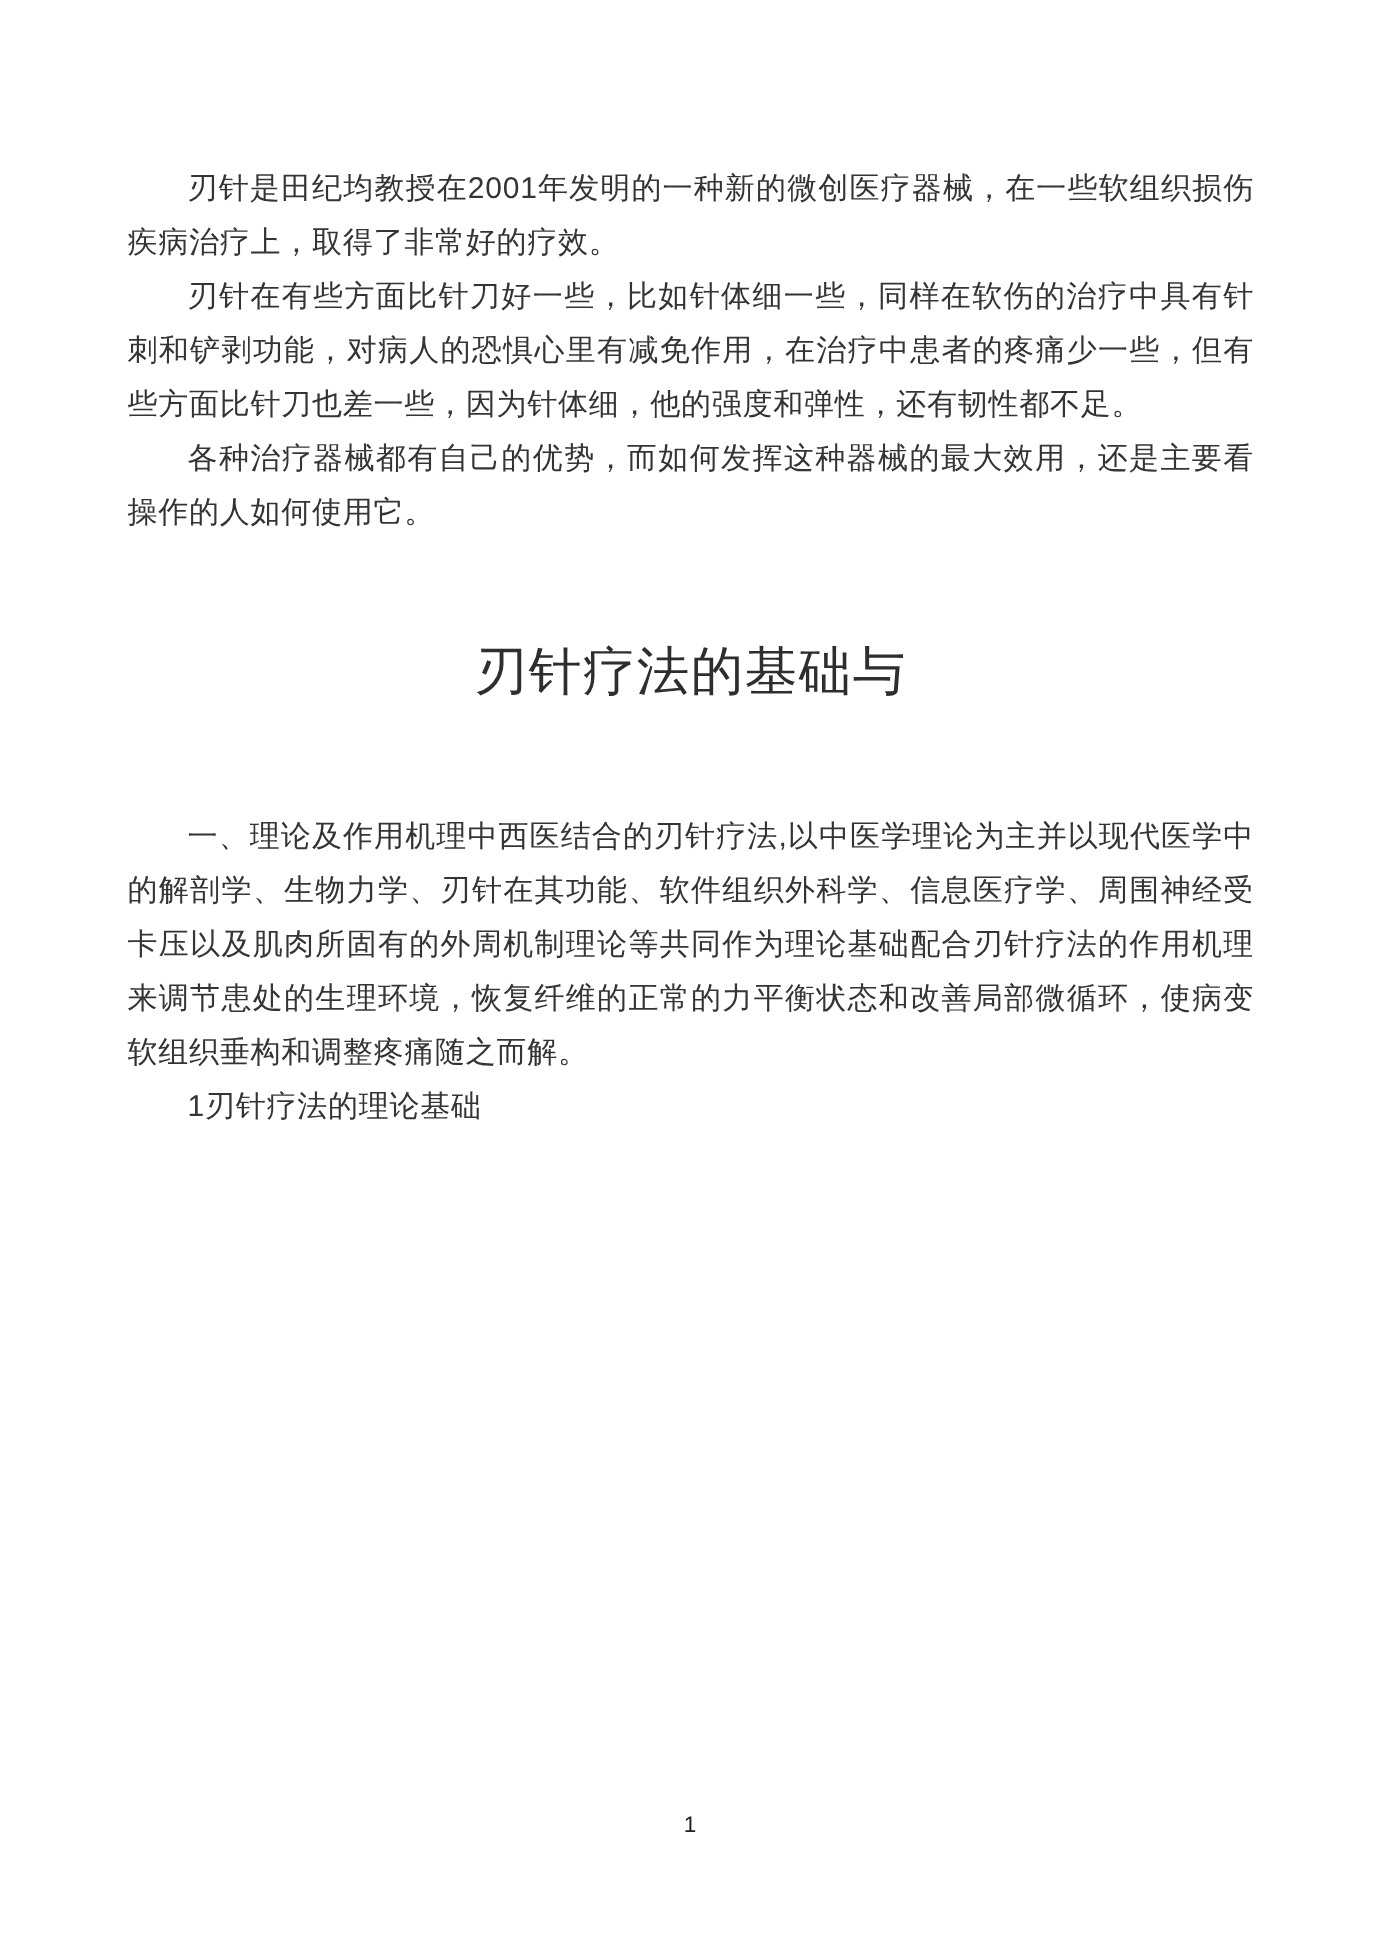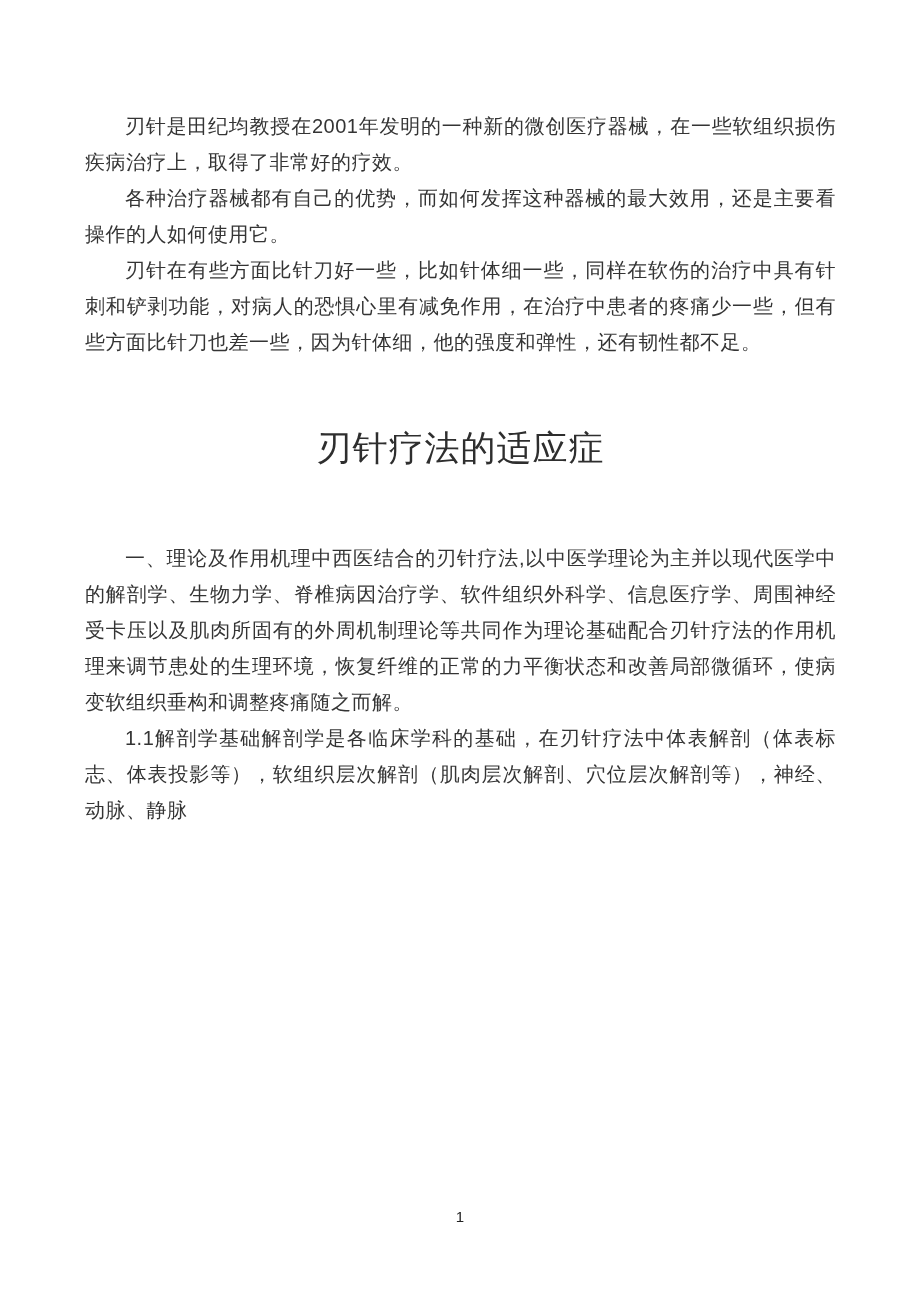--- a/index.html
+++ b/index.html
@@ -61,26 +61,26 @@
     color: #222222;
   }
 </style>
 </head>
 <body>
 
 <div class="page">
   <div class="content">
 
     <p>刃针是田纪均教授在2001年发明的一种新的微创医疗器械，在一些软组织损伤疾病治疗上，取得了非常好的疗效。</p>
+    <p>刃针在有些方面比针刀好一些，比如针体细一些，同样在软伤的治疗中具有针刺和铲剥功能，对病人的恐惧心里有减免作用，在治疗中患者的疼痛少一些，但有些方面比针刀也差一些，因为针体细，他的强度和弹性，还有韧性都不足。</p>
     <p>各种治疗器械都有自己的优势，而如何发挥这种器械的最大效用，还是主要看操作的人如何使用它。</p>
-    <p>刃针在有些方面比针刀好一些，比如针体细一些，同样在软伤的治疗中具有针刺和铲剥功能，对病人的恐惧心里有减免作用，在治疗中患者的疼痛少一些，但有些方面比针刀也差一些，因为针体细，他的强度和弹性，还有韧性都不足。</p>
 
     <h1 class="doc-title">
-      <span class="title-line">刃针疗法的适应症</span>
+      <span class="title-line">刃针疗法的基础与</span>
     </h1>
 
-    <p class="section-start">一、理论及作用机理中西医结合的刃针疗法,以中医学理论为主并以现代医学中的解剖学、生物力学、脊椎病因治疗学、软件组织外科学、信息医疗学、周围神经受卡压以及肌肉所固有的外周机制理论等共同作为理论基础配合刃针疗法的作用机理来调节患处的生理环境，恢复纤维的正常的力平衡状态和改善局部微循环，使病变软组织垂构和调整疼痛随之而解。</p>
-    <p>1.1解剖学基础解剖学是各临床学科的基础，在刃针疗法中体表解剖（体表标志、体表投影等），软组织层次解剖（肌肉层次解剖、穴位层次解剖等），神经、动脉、静脉</p>
+    <p class="section-start">一、理论及作用机理中西医结合的刃针疗法,以中医学理论为主并以现代医学中的解剖学、生物力学、刃针在其功能、软件组织外科学、信息医疗学、周围神经受卡压以及肌肉所固有的外周机制理论等共同作为理论基础配合刃针疗法的作用机理来调节患处的生理环境，恢复纤维的正常的力平衡状态和改善局部微循环，使病变软组织垂构和调整疼痛随之而解。</p>
+    <p>1刃针疗法的理论基础</p>
 
   </div>
 
   <div class="page-number">1</div>
 </div>
 
 </body></html>

